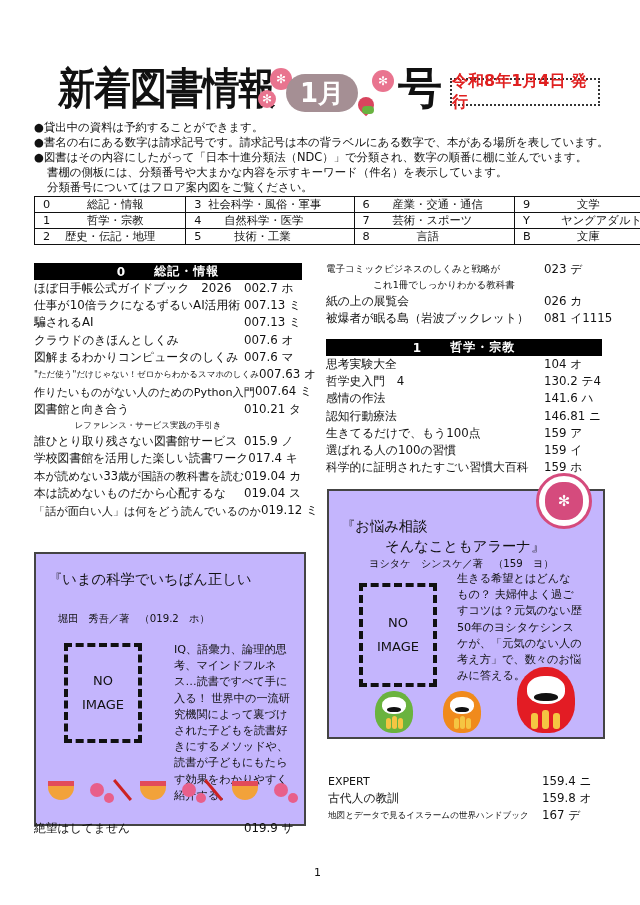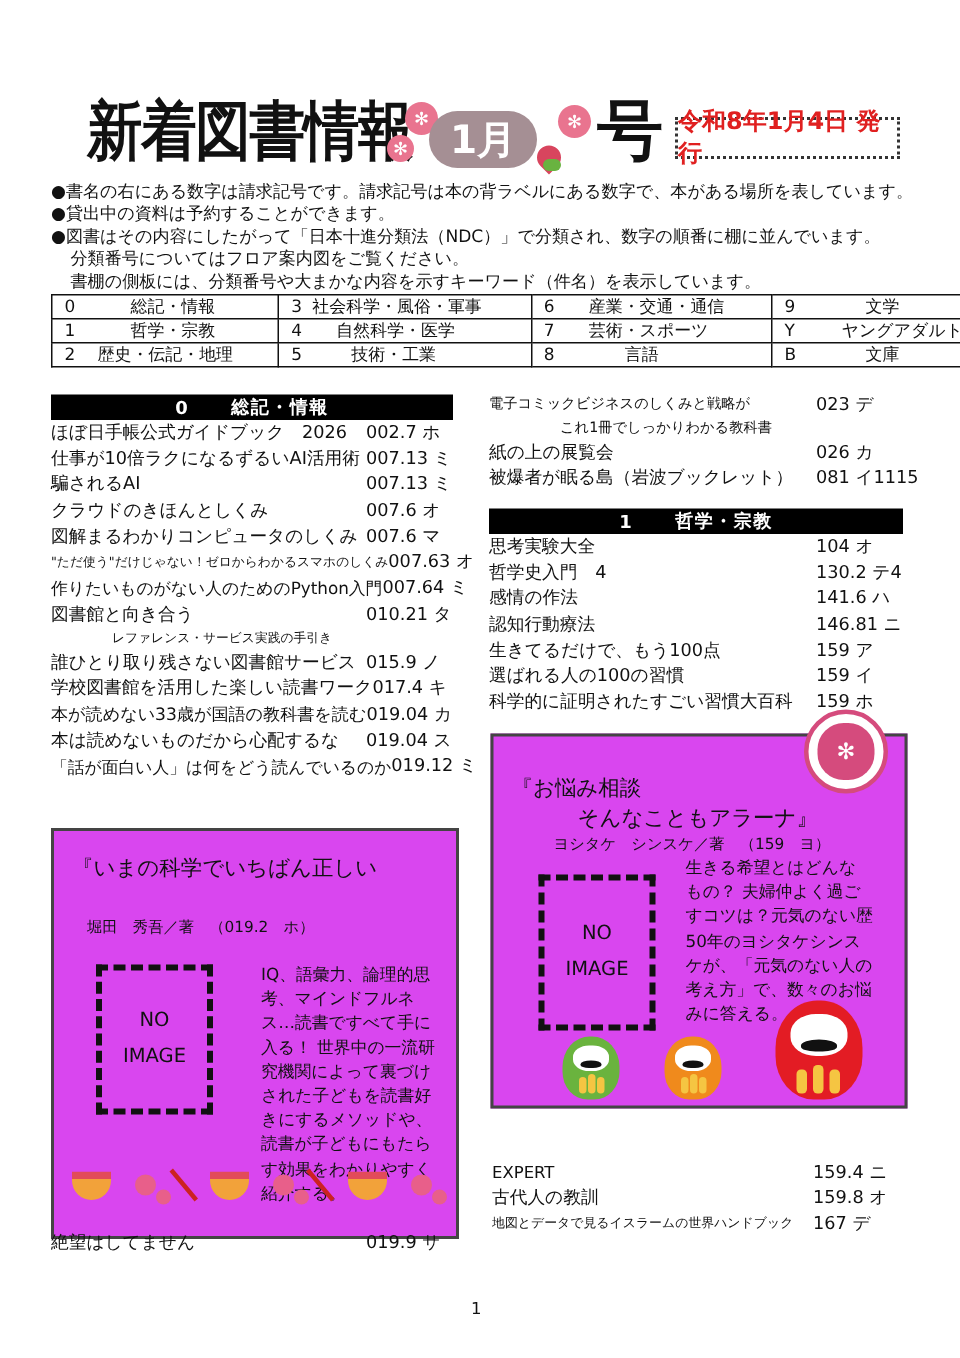--- a/index.html
+++ b/index.html
@@ -39,21 +39,21 @@
   .book { display:flex; justify-content:space-between; height:17.3px; align-items:center;
           font-size:11.8px; white-space:nowrap; }
   .book .call { width:58px; text-align:left; }
   .book.small .t { font-size:8.5px; }
   .sub { font-size:8.5px; height:15px; display:flex; align-items:center; justify-content:center;
          padding-right:40px; }
 
   .col-left { left:34px; top:263px; width:268px; }
   .col-right { left:326px; top:261px; width:276px; }
 
-  .feature { position:absolute; border:2px solid #444; background:#d946ef; }
+  .feature { position:absolute; border:2px solid #444; background:#c4b5fd; }
   .f-title { font-size:14.3px; line-height:19px; white-space:nowrap; }
   .f-author { font-size:10.2px; line-height:14px; white-space:nowrap; }
   .noimg { position:absolute; border:4px dashed #111; display:flex; flex-direction:column;
            align-items:center; justify-content:center; font-size:13px; line-height:24px; }
   .f-desc { position:absolute; font-size:11.2px; line-height:16.2px; }
 
   .badge { left:536px; top:473px; width:50px; height:50px; border-radius:50%;
            border:3px solid #d54b7d; background:#fff; display:flex; align-items:center; justify-content:center; }
   .badge-inner { width:38px; height:38px; border-radius:46%; background:#d54b7d; color:#fff;
                  display:flex; align-items:center; justify-content:center; font-size:15px; }
@@ -77,25 +77,25 @@
 <div class="flower" style="left:270px;top:68px;width:22px;height:22px;"></div>
 <div class="flower" style="left:258px;top:90px;width:18px;height:18px;"></div>
 <div class="abs month-pill">1月</div>
 <div class="abs bud"></div>
 <div class="abs bud-leaf"></div>
 <div class="flower" style="left:372px;top:70px;width:22px;height:22px;"></div>
 <div class="abs go">号</div>
 <div class="abs issue-box">令和8年1月4日 発行</div>
 
 <div class="abs notes">
+  <div>●貸出中の資料は予約することができます。</div>
   <div>●書名の右にある数字は請求記号です。請求記号は本の背ラベルにある数字で、本がある場所を表しています。</div>
-  <div>●貸出中の資料は予約することができます。</div>
   <div>●図書はその内容にしたがって「日本十進分類法（NDC）」で分類され、数字の順番に棚に並んでいます。</div>
+  <div class="indent">書棚の側板には、分類番号や大まかな内容を示すキーワード（件名）を表示しています。</div>
   <div class="indent">分類番号についてはフロア案内図をご覧ください。</div>
-  <div class="indent">書棚の側板には、分類番号や大まかな内容を示すキーワード（件名）を表示しています。</div>
 </div>
 
 <table class="ndc">
   <tbody>
       <tr>
     <td><span class="num">0</span><span style="padding-left:14px">総記・情報</span></td>
     <td><span class="num" style="width:14px">3</span><span>社会科学・風俗・軍事</span></td>
     <td><span class="num">6</span><span>産業・交通・通信</span></td>
     <td><span class="num">9</span><span style="padding-left:24px">文学</span></td>
   </tr>

